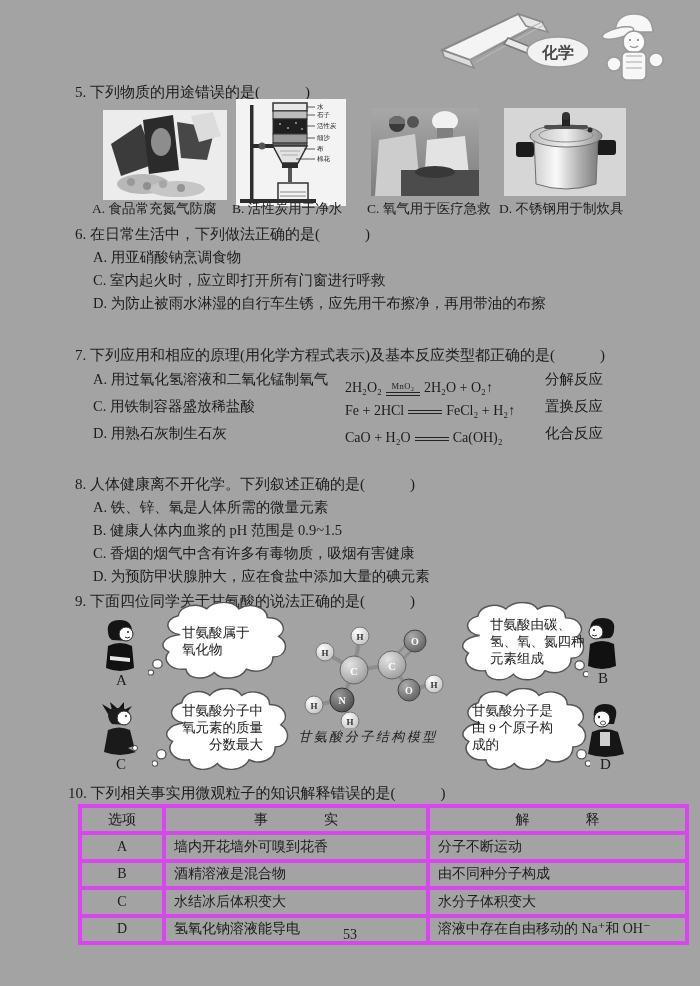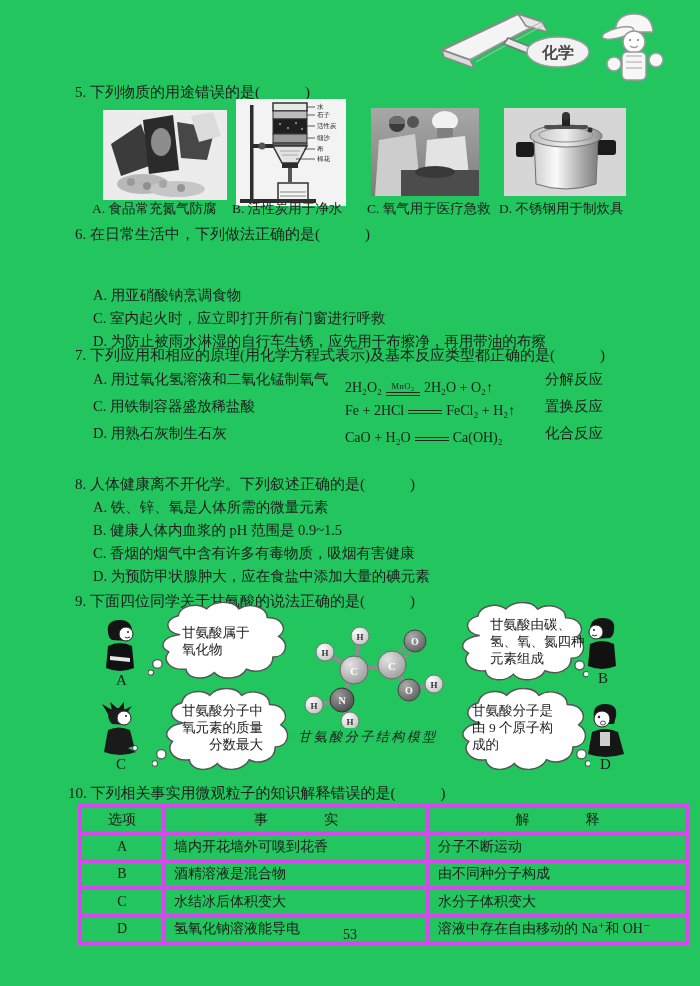--- a/index.html
+++ b/index.html
@@ -1,17 +1,17 @@
 <!DOCTYPE html>
 <html><head>
 <meta charset="utf-8">
 <style>
   html,body{margin:0;padding:0;background:#e9e9e9;}
   .page{
-    position:relative;width:700px;height:986px;margin:0 auto;background:#22c55e;
+    position:relative;width:700px;height:986px;margin:0 auto;background:#a3a3a3;
     font-family:"Liberation Serif","DejaVu Serif",serif;color:#1c1c1c;overflow:hidden;
   }
   .abs{position:absolute;}
   .qtitle{font-size:15px;line-height:24px;white-space:nowrap;}
   .optline{font-size:14.5px;line-height:23px;white-space:nowrap;}
   .caption{font-size:13.5px;white-space:nowrap;}
   
   .q7row{position:relative;height:27px;font-size:14.5px;}
   .q7label{position:absolute;left:18px;top:3px;white-space:nowrap;}
   .q7eq{position:absolute;left:270px;top:3px;white-space:nowrap;font-size:14px;}
@@ -167,21 +167,21 @@
     <circle cx="86" cy="22" r="2.5" fill="#2e2e2e"></circle>
   </svg>
 
   <div class="abs caption" style="left:92px;top:200px;">A. 食品常充氮气防腐</div>
   <div class="abs caption" style="left:232px;top:200px;">B. 活性炭用于净水</div>
   <div class="abs caption" style="left:367px;top:200px;">C. 氧气用于医疗急救</div>
   <div class="abs caption" style="left:499px;top:200px;">D. 不锈钢用于制炊具</div>
 
   <div class="abs" style="left:75px;top:222px;">
     <div class="qtitle">6. 在日常生活中，下列做法正确的是(　　　)</div>
-    <div class="optline" style="padding-left:18px;margin-top:38px;">A. 用亚硝酸钠烹调食物</div>
+    <div class="optline" style="padding-left:18px;">A. 用亚硝酸钠烹调食物</div>
     <div class="optline" style="padding-left:18px;">C. 室内起火时，应立即打开所有门窗进行呼救</div>
     <div class="optline" style="padding-left:18px;">D. 为防止被雨水淋湿的自行车生锈，应先用干布擦净，再用带油的布擦</div>
   </div>
 
   <div class="abs" style="left:75px;top:343px;width:600px;">
     <div class="qtitle">7. 下列应用和相应的原理(用化学方程式表示)及基本反应类型都正确的是(　　　)</div>
     <div class="q7row">
       <span class="q7label">A. 用过氧化氢溶液和二氧化锰制氧气</span>
       <span class="q7eq">
         <span>2H₂O₂</span><span class="eqline">

